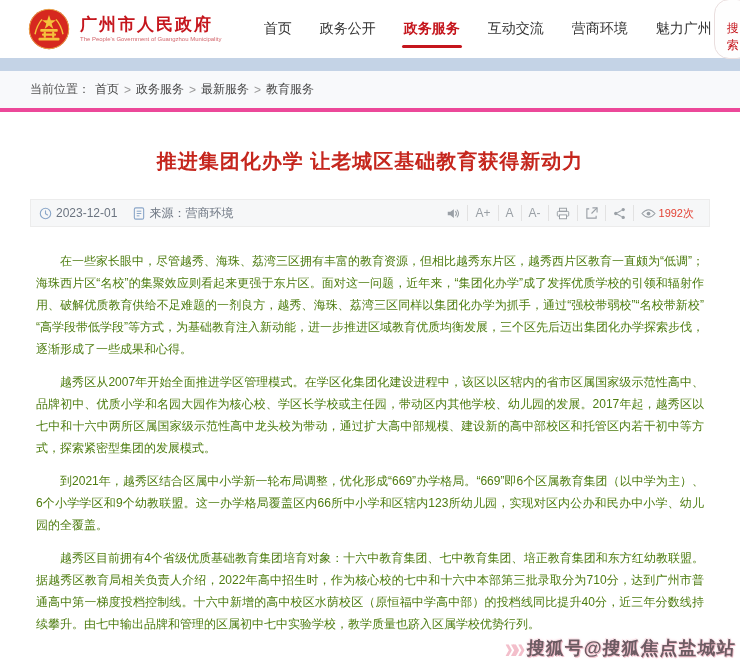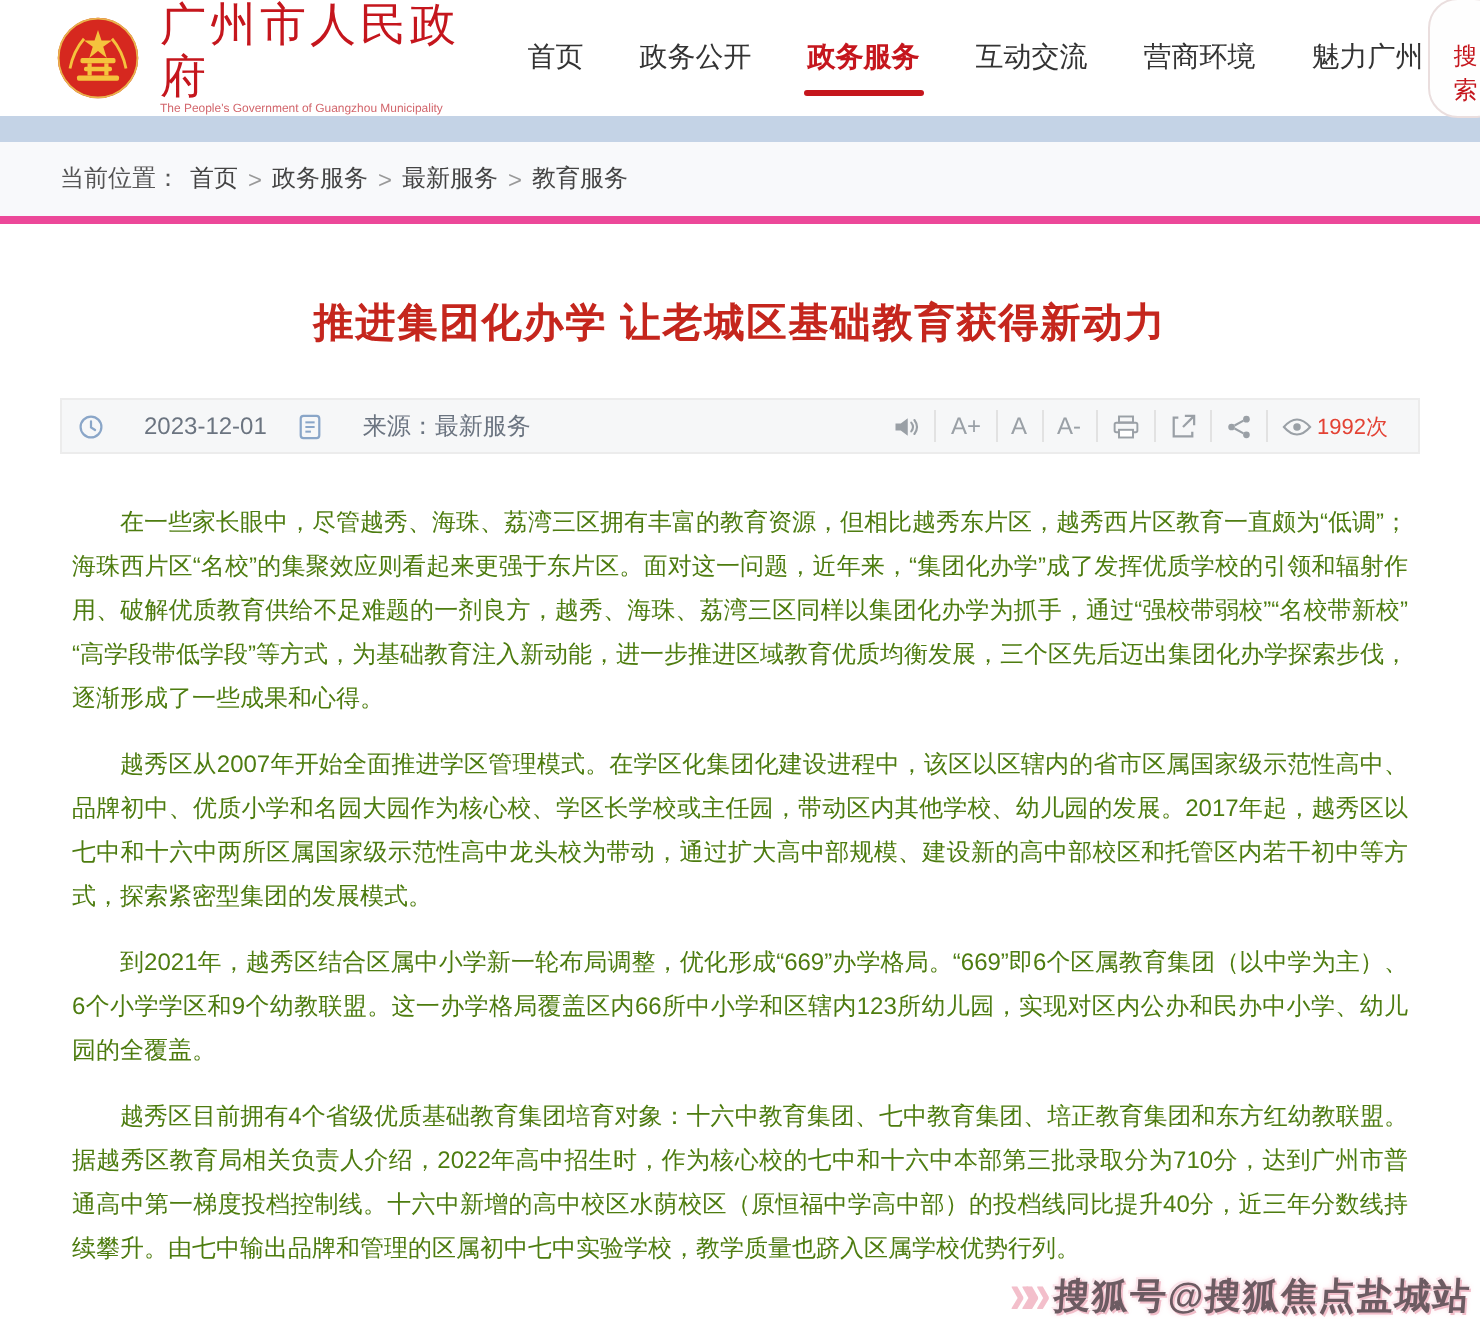--- a/index.html
+++ b/index.html
@@ -9,21 +9,21 @@
     background:#eef1f5; color:#404040; position:relative;
   }
 
   
   .site-header {
     height:58px; background:#fff; display:flex; align-items:center;
     padding:0 18px 0 28px;
   }
   .logo { width:42px; height:42px; flex:0 0 auto; }
   .brand { margin-left:10px; margin-right:14px; }
-  .brand-title { color:#c5161d; font-size:23px; font-weight:normal; letter-spacing:2px; line-height:1.1; }
+  .brand-title { color:#c5161d; font-size:17px; font-weight:bold; letter-spacing:2px; line-height:1.1; }
   .brand-sub { color:#d2666c; font-size:6.5px; transform:scale(0.92); transform-origin:left; white-space:nowrap; }
   .main-nav { display:flex; align-items:center; gap:24px; margin-left:14px; }
   .nav-item { font-size:14px; color:#333; cursor:pointer; position:relative; padding:6px 2px; white-space:nowrap; }
   .nav-item.active { color:#c5161d; font-weight:bold; }
   .nav-item.active::after {
     content:""; position:absolute; left:0; right:0; bottom:-4px; height:3px; background:#c5161d; border-radius:2px;
   }
   .search-pill {
     margin-left:auto; display:flex; align-items:center; gap:4px;
     border:1px solid #eadede; background:#fefefe; border-radius:15px;
@@ -46,21 +46,21 @@
   .article-inner { background:#fff; padding:0 24px; }
   .article-title {
     text-align:center; color:#c5261d; font-size:20px; font-weight:bold;
     letter-spacing:1px; padding:36px 10px 24px;
   }
   .meta-bar {
     display:flex; align-items:center; background:#f6f7f8; border:1px solid #ececec;
     height:28px; padding:0 8px; font-size:12px; color:#8a8f96;
   }
   .meta-left { display:flex; align-items:center; gap:16px; }
-  .meta-item { display:flex; align-items:center; gap:20px; }
+  .meta-item { display:flex; align-items:center; gap:4px; }
   .meta-right { margin-left:auto; display:flex; align-items:center; }
   .tool-btn {
     display:flex; align-items:center; gap:3px; padding:0 7px; cursor:pointer;
     border-left:1px solid #e2e2e2; color:#9aa0a6; font-size:11px; height:16px;
   }
   .tool-btn:first-child { border-left:none; }
   .tool-btn .fz { font-size:12px; color:#9aa0a6; }
   .views-num { color:#e34234; }
 
   
@@ -153,21 +153,21 @@
           </svg>
           <span style="color:#6b7480;">2023-12-01</span>
         </div>
         <div class="meta-item">
           <svg width="12" height="13" viewBox="0 0 12 14">
             <rect x="1" y="1" width="10" height="12" rx="1.5" fill="none" stroke="#8aa6c8" stroke-width="1.2"></rect>
             <line x1="3.5" y1="4.5" x2="8.5" y2="4.5" stroke="#8aa6c8" stroke-width="1.1"></line>
             <line x1="3.5" y1="7" x2="8.5" y2="7" stroke="#8aa6c8" stroke-width="1.1"></line>
             <line x1="3.5" y1="9.5" x2="6.5" y2="9.5" stroke="#8aa6c8" stroke-width="1.1"></line>
           </svg>
-          <span style="color:#6b7480;">来源：最新服务</span>
+          <span style="color:#6b7480;">来源：营商环境</span>
         </div>
       </div>
       <div class="meta-right">
         <div class="tool-btn">
           <svg width="14" height="13" viewBox="0 0 16 14">
             <polygon points="2,5 5,5 9,2 9,12 5,9 2,9" fill="#9aa0a6"></polygon>
             <path d="M11 4.5q2 2.5 0 5" fill="none" stroke="#9aa0a6" stroke-width="1.2" stroke-linecap="round"></path>
             <path d="M12.8 3q3 4 0 8" fill="none" stroke="#9aa0a6" stroke-width="1.2" stroke-linecap="round"></path>
           </svg>
         </div>

